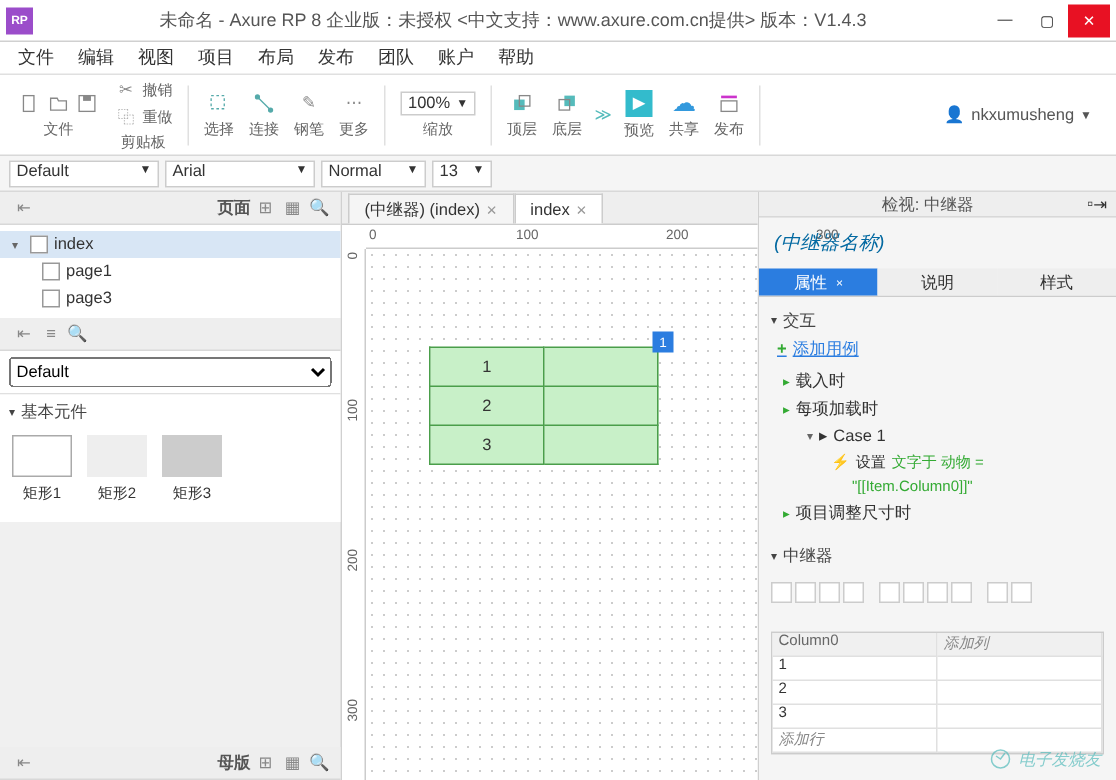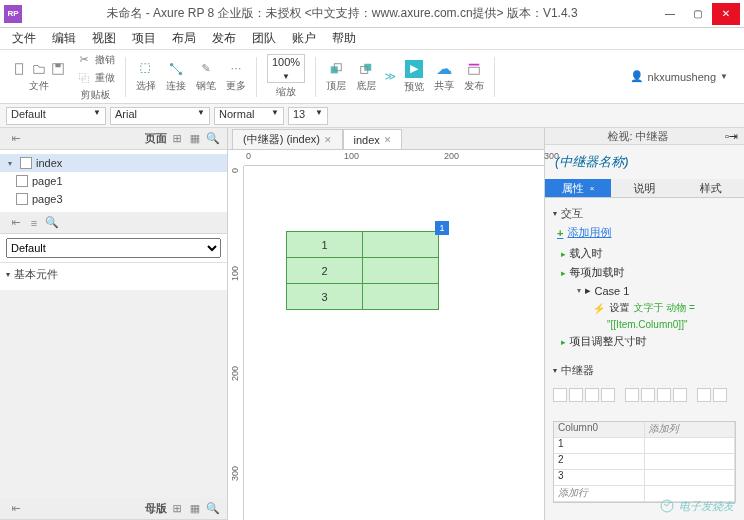--- a/index.html
+++ b/index.html
@@ -12,35 +12,35 @@
 .winbtn.close { background: #e81123; color: #fff; }
 .menubar { height: 22px; background: #fff; display: flex; align-items: center; padding: 0 6px; gap: 4px; border-bottom: 1px solid #e0e0e0; }
 .menubar span { padding: 2px 6px; font-size: 12px; cursor: default; }
 .toolbar { height: 54px; background: #fff; display: flex; align-items: center; padding: 0 8px; gap: 2px; border-bottom: 1px solid #d8d8d8; }
 .tgroup { display: flex; flex-direction: column; align-items: center; gap: 2px; padding: 0 4px; }
 .tgroup .icons { display: flex; gap: 3px; align-items: center; }
 .tgroup .lbl { font-size: 10px; color: #666; }
 .ticon { width: 16px; height: 16px; display: flex; align-items: center; justify-content: center; color: #888; }
 .ticon svg { width: 14px; height: 14px; }
 .sep { width: 1px; height: 40px; background: #e0e0e0; margin: 0 4px; }
-.zoom { display: flex; align-items: center; border: 1px solid #ccc; padding: 1px 4px; font-size: 11px; gap: 4px; flex-direction: column; }
+.zoom { display: flex; align-items: center; border: 1px solid #ccc; padding: 1px 4px; font-size: 11px; gap: 4px; }
 .user { margin-left: auto; display: flex; align-items: center; gap: 4px; font-size: 11px; color: #555; padding-right: 8px; }
 .fmtbar { height: 24px; background: #f5f5f5; display: flex; align-items: center; padding: 0 6px; gap: 4px; border-bottom: 1px solid #d8d8d8; }
 .fmtbar select, .fmtbar .sel { height: 18px; font-size: 11px; border: 1px solid #ccc; padding: 0 4px; background: #fff; }
 .fmtbar .w120 { width: 100px; }
 .fmtbar .w80 { width: 70px; }
 .main { display: flex; height: 392px; }
 .leftcol { width: 228px; display: flex; flex-direction: column; border-right: 1px solid #d0d0d0; }
 .panel-hdr { height: 22px; background: #eee; display: flex; align-items: center; padding: 0 6px; font-size: 11px; color: #555; border-bottom: 1px solid #d8d8d8; }
 .panel-hdr .pt { flex: 1; text-align: right; font-weight: bold; }
 .panel-hdr .pbtn { width: 16px; height: 16px; display: flex; align-items: center; justify-content: center; color: #888; margin-left: 2px; }
 .tree { background: #fff; font-size: 11px; padding: 4px 0; }
 .tree .node { display: flex; align-items: center; height: 18px; padding-left: 8px; gap: 4px; }
 .tree .node.sel { background: #d8e6f5; }
-.tree .child { padding-left: 16px; }
+.tree .child { padding-left: 28px; }
 .tree .tri { font-size: 8px; color: #666; width: 8px; }
 .tree .pg { width: 12px; height: 12px; border: 1px solid #999; background: #fff; }
 .libsel { padding: 4px 6px; background: #fff; border-bottom: 1px solid #e0e0e0; }
 .libsel select { width: 100%; height: 20px; font-size: 11px; }
 .libsec { background: #fff; padding: 4px 6px; font-size: 11px; }
 .libsec .sechdr { display: flex; align-items: center; gap: 4px; color: #444; margin-bottom: 4px; }
 .shapes { display: flex; gap: 10px; padding: 4px 2px 8px; }
 .shape { display: flex; flex-direction: column; align-items: center; gap: 4px; font-size: 10px; }
 .shape .box { width: 40px; height: 28px; }
 .shape .b1 { border: 1px solid #aaa; background: #fff; }
@@ -54,21 +54,21 @@
 .ruler-h { height: 16px; background: #fff; border-bottom: 1px solid #ccc; position: relative; margin-left: 16px; font-size: 9px; color: #666; }
 .ruler-h span { position: absolute; top: 1px; }
 .canv-wrap { flex: 1; display: flex; overflow: hidden; }
 .ruler-v { width: 16px; background: #fff; border-right: 1px solid #ccc; position: relative; font-size: 9px; color: #666; }
 .ruler-v span { position: absolute; left: 2px; writing-mode: vertical-lr; transform: rotate(180deg); }
 .canvas { flex: 1; background: #fff; background-image: radial-gradient(circle, #ccc 0.5px, transparent 0.5px); background-size: 8px 8px; position: relative; }
 .widget { position: absolute; left: 42px; top: 65px; }
 .widget table { border-collapse: collapse; }
 .widget td { width: 76px; height: 26px; border: 1px solid #4a9e4a; background: #c8f0c8; text-align: center; font-size: 11px; }
 .selmark { position: absolute; right: -10px; top: -10px; width: 14px; height: 14px; background: #2b7de0; color: #fff; font-size: 9px; display: flex; align-items: center; justify-content: center; }
-.rightcol { width: 200px; background: #f5f5f5; border-left: 1px solid #d0d0d0; display: flex; flex-direction: column; font-size: 11px; }
+.rightcol { width: 239px; background: #f5f5f5; border-left: 1px solid #d0d0d0; display: flex; flex-direction: column; font-size: 11px; }
 .rhdr { height: 22px; display: flex; align-items: center; padding: 0 6px; background: #eee; border-bottom: 1px solid #d8d8d8; }
 .rhdr .rt { flex: 1; text-align: center; color: #555; }
 .rname { padding: 8px 10px; font-style: italic; color: #0369a1; font-size: 13px; }
 .rtabs { display: flex; height: 24px; border-bottom: 1px solid #ccc; }
 .rtab { flex: 1; display: flex; align-items: center; justify-content: center; font-size: 11px; background: #eee; }
 .rtab.active { background: #2b7de0; color: #fff; }
 .rsec { padding: 4px 8px; }
 .rsec .sh { display: flex; align-items: center; gap: 4px; color: #444; margin: 4px 0; }
 .rsec .addcase { color: #2b7de0; text-decoration: underline; display: flex; align-items: center; gap: 4px; margin: 4px 0 4px 4px; }
 .rsec .plus { color: #3a3; font-weight: bold; }
@@ -269,20 +269,34 @@
         <span class="pbtn">🔍</span>
       </div>
       <div class="libsel">
         <select><option>Default</option></select>
       </div>
       <div class="libsec">
         <div class="sechdr">
             <span style="font-size:8px">▾</span>
             <span>基本元件</span>
           </div>
+        <div class="shapes">
+          <div class="shape">
+              <div class="box b1"></div>
+              <span>矩形1</span>
+            </div>
+          <div class="shape">
+              <div class="box b2"></div>
+              <span>矩形2</span>
+            </div>
+          <div class="shape">
+              <div class="box b3"></div>
+              <span>矩形3</span>
+            </div>
+        </div>
       </div>
     </div>
 
     <div class="panel-hdr">
       <span class="pbtn">⇤</span>
       <span class="pt">母版</span>
       <span class="pbtn">⊞</span>
       <span class="pbtn">▦</span>
       <span class="pbtn">🔍</span>
     </div>

